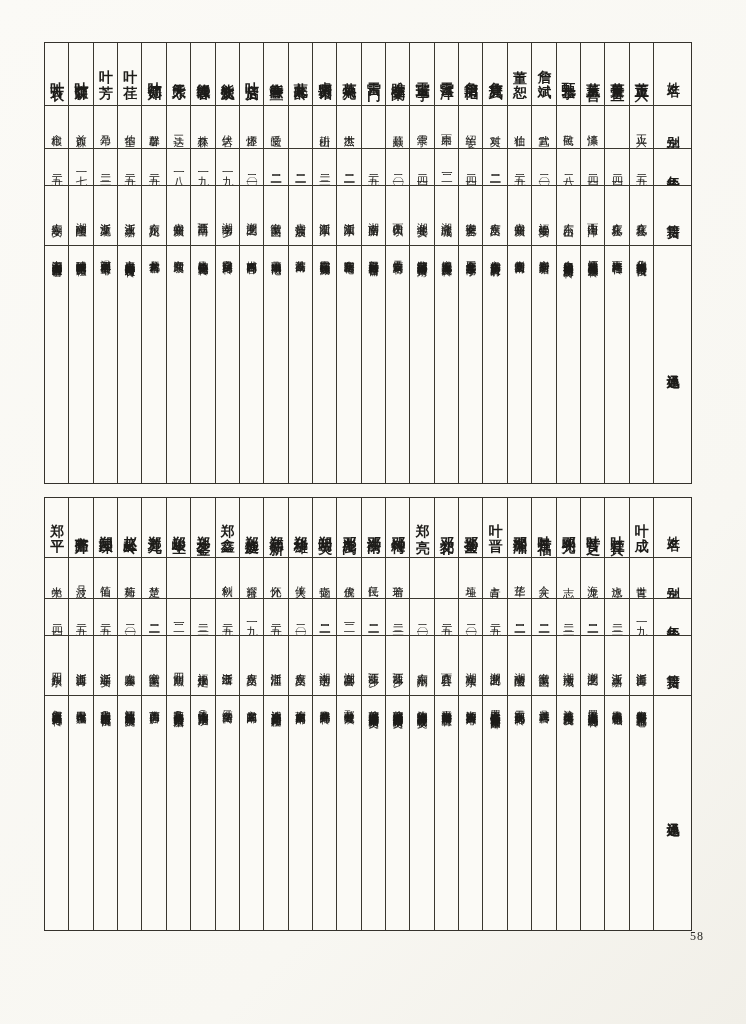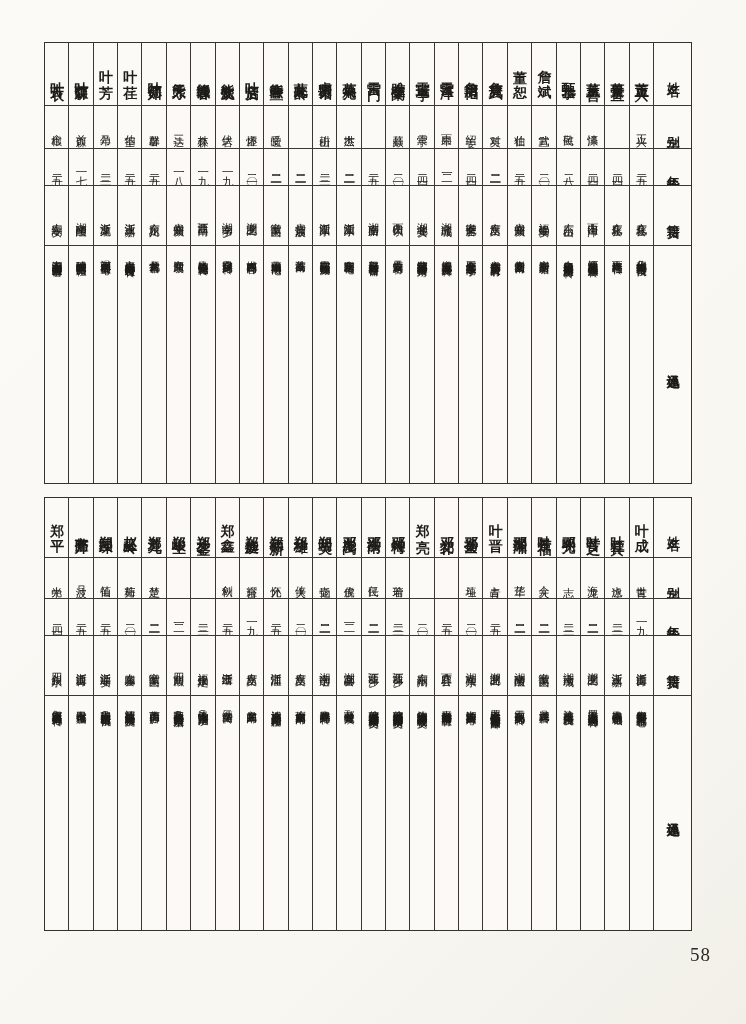--- a/index.html
+++ b/index.html
@@ -75,24 +75,23 @@
   .header-col .cell.address{align-items:center;padding-top:0;}
   .hname{letter-spacing:13px;}
   .hcourtesy{letter-spacing:6px;}
   .hage{letter-spacing:2px;}
   .horigin{letter-spacing:11px;}
   .haddress{letter-spacing:36px;}
   .pagenum{
     position:absolute;
     left:690px;
     top:929px;
-    font-size:19px;
+    font-size:12px;
     letter-spacing:1px;
     color:#2a2925;
-    margin-top:15px;
   }
 </style>
 </head>
 <body>
 
 <div class="page">
 
   <div class="dir-table table-top">
     <div class="col header-col">
       <div class="cell name">

